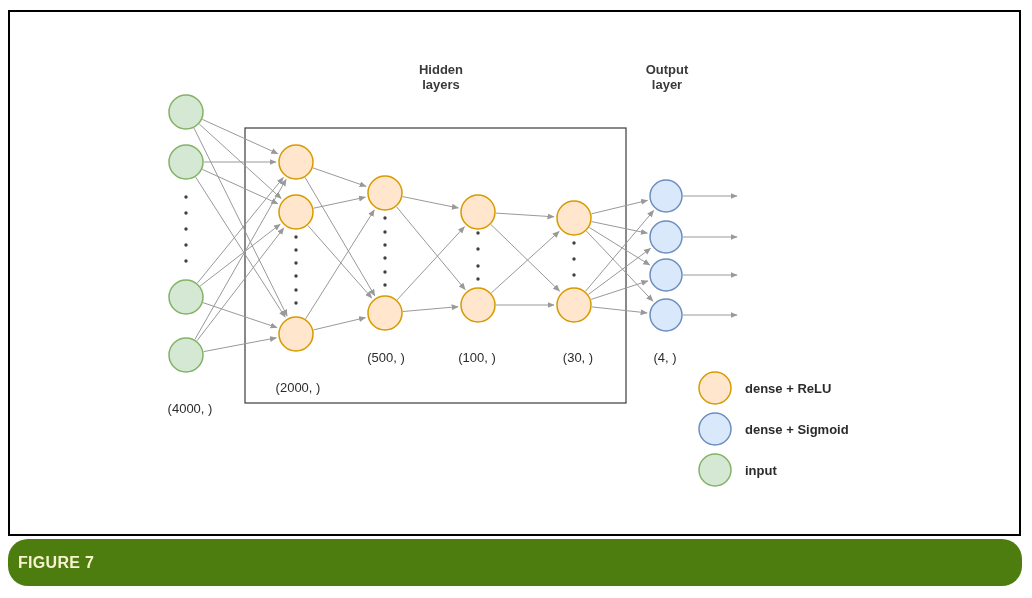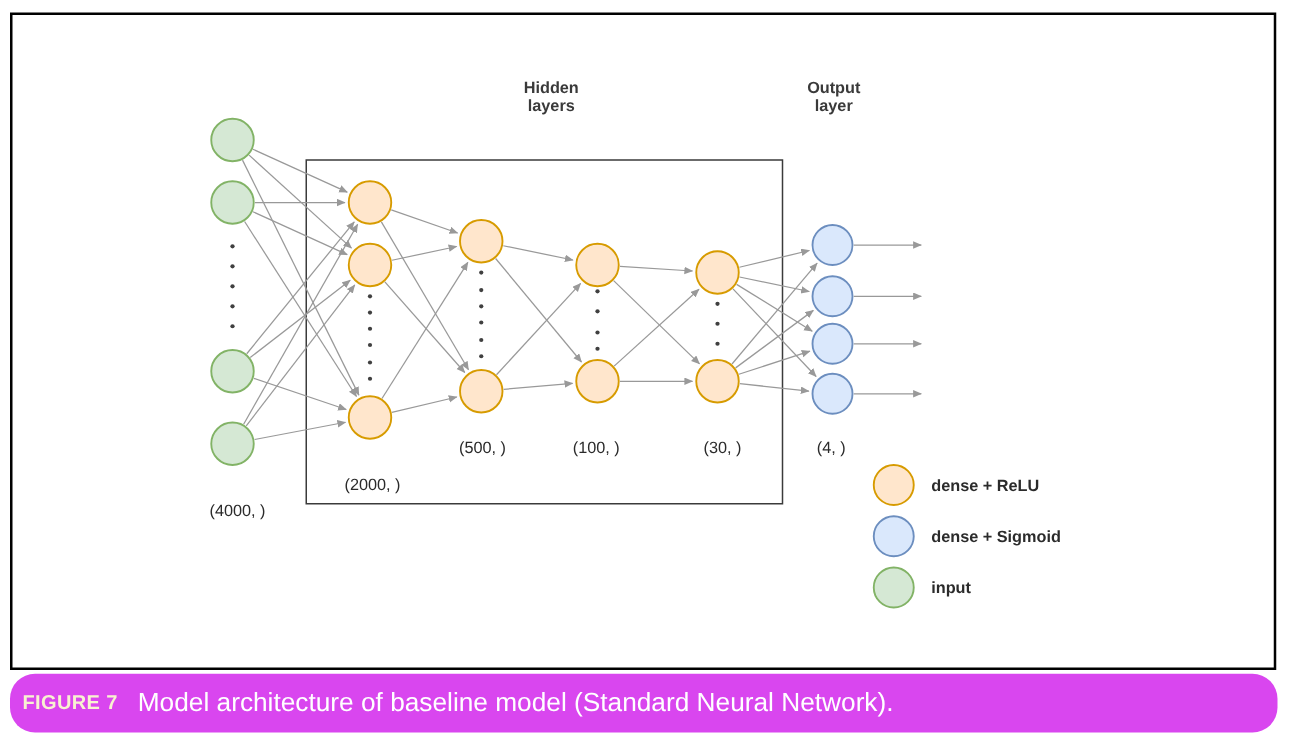--- a/index.html
+++ b/index.html
@@ -116,16 +116,15 @@
     <circle cx="666" cy="315" r="16" fill="#dae8fc" stroke="#6c8ebf" stroke-width="1.5"></circle>
     <text x="665" y="362" text-anchor="middle" class="size-label">(4, )</text>
     <circle cx="715" cy="388" r="16" fill="#ffe6cc" stroke="#d79b00" stroke-width="1.5"></circle>
     <text x="745" y="392.5" class="legend-label">dense + ReLU</text>
     <circle cx="715" cy="429" r="16" fill="#dae8fc" stroke="#6c8ebf" stroke-width="1.5"></circle>
     <text x="745" y="433.5" class="legend-label">dense + Sigmoid</text>
     <circle cx="715" cy="470" r="16" fill="#d5e8d4" stroke="#82b366" stroke-width="1.5"></circle>
     <text x="745" y="474.5" class="legend-label">input</text>
   </svg>
 
-<div class="caption-bar" style="background: #d946ef; border-radius: 20px;">
+<div class="caption-bar" style="background: #4d7c0f; border-radius: 20px;">
   <span class="cap-label" style="color: rgb(248, 242, 208);">FIGURE 7</span>
-  <span class="cap-text" style="color: rgb(255, 255, 255);">Model architecture of baseline model (Standard Neural Network).</span>
 </div>
 
 </body></html>

